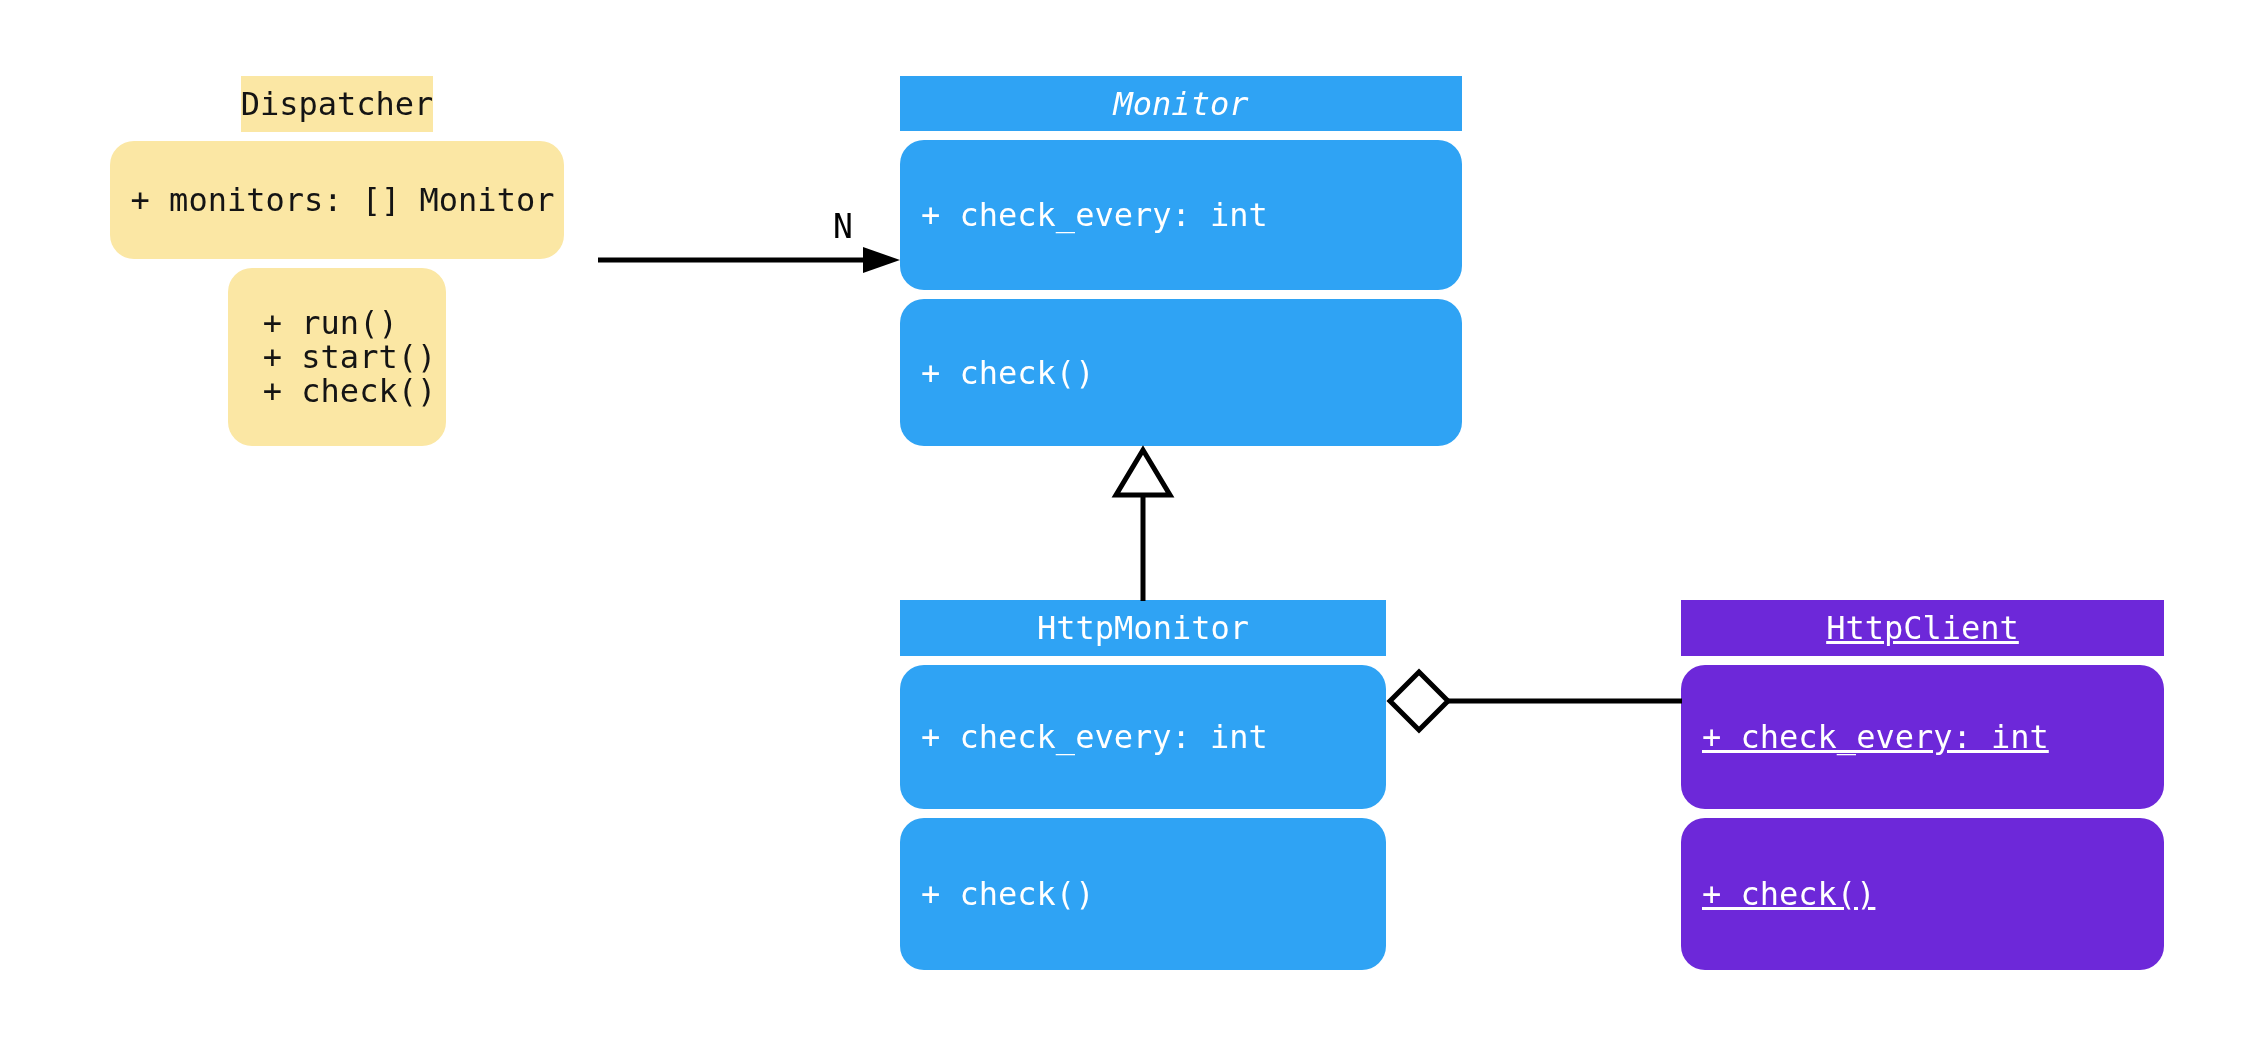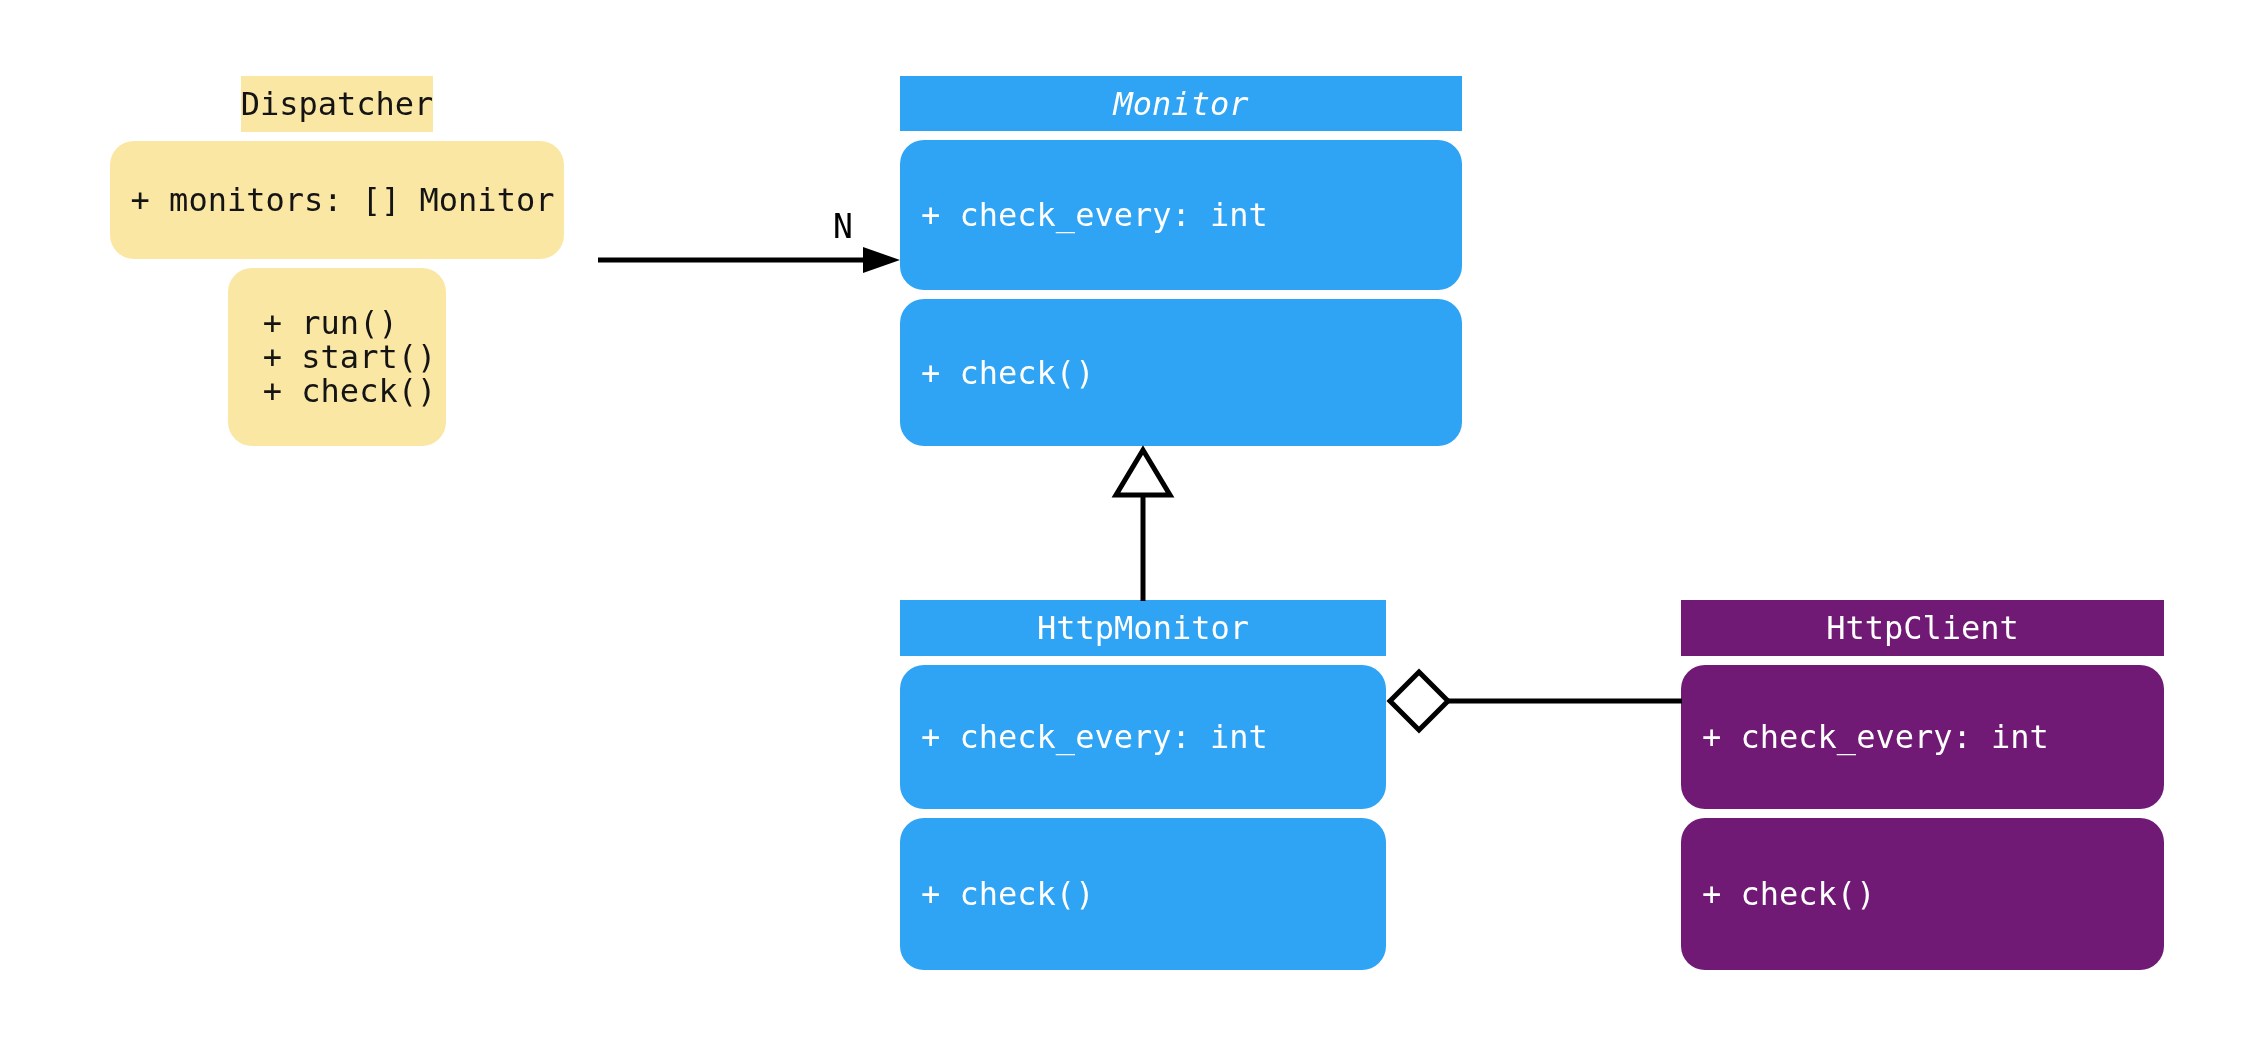--- a/index.html
+++ b/index.html
@@ -36,21 +36,21 @@
     padding-left: 21px;
     padding-right: 10px;
     font-size: 32px;
   }
   .memberline {
     line-height: 34px;
     white-space: pre;
   }
   .c-yellow { background: #FBE7A4; color: #141414; }
   .c-blue   { background: #2FA3F4; color: #ffffff; }
-  .c-green  { background: #701a75; color: #ffffff; }
+  .c-green  { background: #6d28d9; color: #ffffff; text-decoration: underline; }
   .title-italic { font-style: italic; }
   .connector-layer {
     position: absolute;
     left: 0; top: 0;
     width: 2244px;
     height: 1048px;
     pointer-events: none;
   }
   .edge-label {
     position: absolute;

